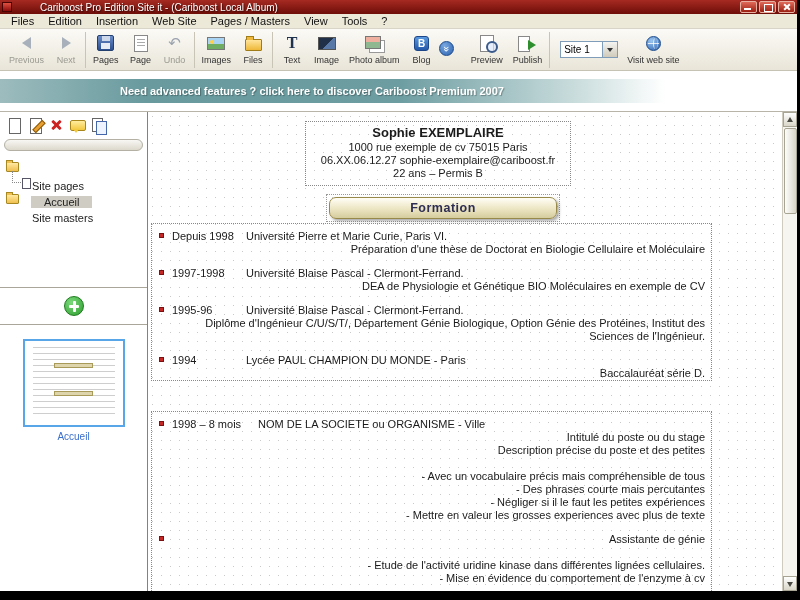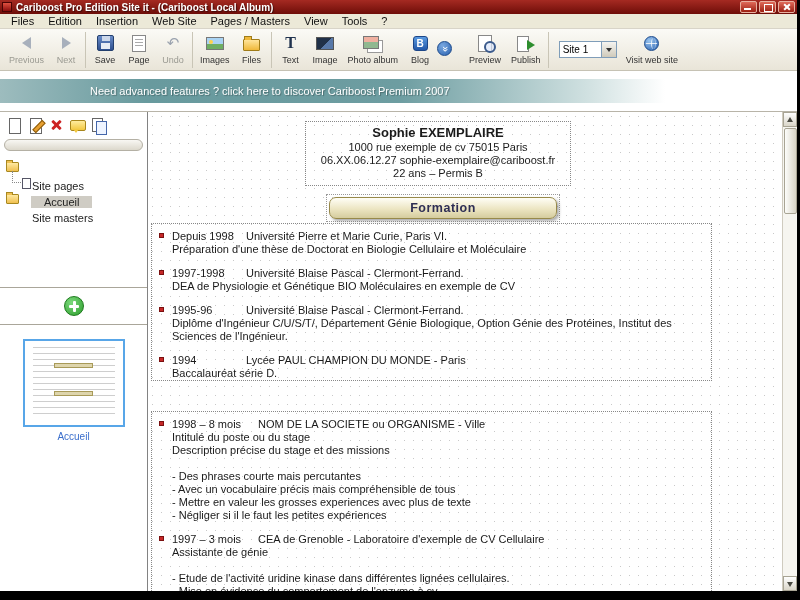--- a/index.html
+++ b/index.html
@@ -3,21 +3,21 @@
 <meta charset="utf-8">
 <style>
   * {box-sizing:border-box; margin:0; padding:0;}
   body {background:#000; font-family:"Liberation Sans", sans-serif;}
   #app {position:relative; width:800px; height:600px; background:#000; overflow:hidden;}
   .win {position:absolute; left:0; top:0; width:797px; height:591px; background:#ece9d8; overflow:hidden;}
 
   
   .titlebar {height:14px; background:linear-gradient(#a52a22,#6e0d08); display:flex; align-items:center; padding:0 2px;}
   .app-icon {width:10px;height:10px;background:linear-gradient(#e05040,#8a0c0c);border:1px solid #4a0404;margin-right:4px;}
-  .title-text {color:#fff;font-size:10px;font-weight:bold;flex:1;white-space:nowrap;overflow:hidden;text-shadow:1px 1px 1px rgba(0,0,0,.5);}
+  .title-text {color:#fff;font-size:10px;font-weight:normal;flex:1;white-space:nowrap;overflow:hidden;text-shadow:1px 1px 1px rgba(0,0,0,.5);margin-left:24px;}
   .win-btns {display:flex;gap:2px;}
   .win-btn {width:17px;height:12px;border:1px solid #e8b0a0;border-radius:2px;background:linear-gradient(#e06a5a,#9c1f12);position:relative;}
   .wb-min::after {content:"";position:absolute;left:3px;bottom:2px;width:7px;height:2px;background:#fff;}
   .wb-max::after {content:"";position:absolute;left:4px;top:2px;width:7px;height:6px;border:1px solid #fff;}
   .wb-close::before,.wb-close::after {content:"";position:absolute;left:7px;top:1px;width:2px;height:8px;background:#fff;}
   .wb-close::before{transform:rotate(45deg);} .wb-close::after{transform:rotate(-45deg);}
 
   
   .menubar {height:15px;background:#ece9d8;display:flex;align-items:center;padding-left:4px;border-bottom:1px solid #d8d4c8;font-size:11px;color:#111;}
   .menu-item {padding:0 7px;cursor:default;}
@@ -62,21 +62,21 @@
   .i-globe::after {content:"";position:absolute;left:6px;top:1px;bottom:1px;width:3px;border-left:1px solid rgba(255,255,255,.8);border-right:1px solid rgba(255,255,255,.4);border-radius:50%;}
 
   .site-select {display:flex;margin:10px 4px 0 8px;align-items:center;}
   .select-box {width:42px;height:17px;background:#fff;border:1px solid #7f9db9;border-right:none;font-size:10px;display:flex;align-items:center;padding-left:3px;color:#000;}
   .select-arrow {width:16px;height:17px;background:linear-gradient(#f5f4f0,#cfcabb);border:1px solid #7f9db9;display:flex;align-items:center;justify-content:center;}
   .select-arrow::after {content:"";border:3px solid transparent;border-top:4px solid #333;margin-top:4px;}
 
   
   .banner-area {height:41px;background:#fff;border-bottom:1px solid #b8b4a8;display:flex;align-items:center;}
   .banner {height:24px;width:665px;background:linear-gradient(to right,#9dbcbe,#689a9e 22%,#6d9da1 60%,#cfe0e0 88%,#fff);display:flex;align-items:center;}
-  .banner-text {color:#fff;font-weight:normal;font-size:11px;margin-left:90px;text-shadow:1px 1px 1px rgba(0,0,0,.3);}
+  .banner-text {color:#fff;font-weight:bold;font-size:11px;margin-left:120px;text-shadow:1px 1px 1px rgba(0,0,0,.3);}
 
   
   .workarea {position:absolute;top:112px;left:0;width:797px;height:479px;display:flex;}
   .left-panel {width:148px;background:#fff;border-right:1px solid #828282;position:relative;flex:0 0 148px;}
   .mini-toolbar {display:flex;gap:4px;padding:5px 6px 3px;}
   .mi {position:relative;width:17px;height:17px;}
   .mi-new::before,.mi-edit::before {content:"";position:absolute;left:3px;top:1px;width:10px;height:14px;background:#fff;border:1px solid #666;}
   .mi-edit::after {content:"";position:absolute;left:5px;top:7px;width:12px;height:3px;background:#e8a030;border:1px solid #8a5c10;transform:rotate(-45deg);}
   .mi-del::before,.mi-del::after {content:"";position:absolute;left:7px;top:2px;width:3px;height:12px;background:#c22;border-radius:1px;}
   .mi-del::before {transform:rotate(45deg);} .mi-del::after {transform:rotate(-45deg);}
@@ -114,21 +114,21 @@
   .o-formation {left:178px;top:82px;width:234px;}
   .o-exp {left:181px;top:269px;width:225px;}
   .list-box {position:absolute;left:3px;width:561px;border:1px dotted #888;padding:6px 6px 2px;}
   .formation-box {top:111px;height:158px;}
   .exp-box {top:299px;height:220px;}
   .entry {position:relative;padding-left:14px;margin-bottom:11px;}
   .entry:last-child {margin-bottom:0;}
   .bullet {position:absolute;left:1px;top:3px;width:5px;height:5px;background:#c62828;border:1px solid #7a1010;}
   .date {display:inline-block;vertical-align:top;}
   .f-date {width:74px;} .x-date {width:86px;}
-  .detail {min-height:13px;}
+  .detail {min-height:13px;text-align:right;}
 
   
   .scrollbar {width:15px;background:#f6f5f0;border-left:1px solid #cfcbbf;display:flex;flex-direction:column;align-items:center;flex:0 0 15px;}
   .sb-btn {width:14px;height:15px;background:linear-gradient(#fefefe,#d9d5c8);border:1px solid #a8a494;position:relative;}
   .sb-up::after {content:"";position:absolute;left:3px;top:4px;border:3px solid transparent;border-bottom:5px solid #4a4a42;border-top:none;}
   .sb-down::after {content:"";position:absolute;left:3px;top:5px;border:3px solid transparent;border-top:5px solid #4a4a42;border-bottom:none;}
   .sb-thumb {width:13px;height:86px;margin-top:1px;background:linear-gradient(to right,#fdfdfb,#d8d4c6);border:1px solid #a8a494;border-radius:2px;}
   .sb-spacer {flex:1;}
 
   .bottom-black {position:absolute;left:0;top:591px;width:800px;height:9px;background:#000;}
@@ -171,21 +171,21 @@
       <span class="tbi">
             <span class="i-next"></span>
           </span>
       <span class="tb-label">Next</span>
     </div>
     <div class="tb-sep"></div>
     <div class="tb-item">
       <span class="tbi">
             <span class="i-save"></span>
           </span>
-      <span class="tb-label">Save</span>
+      <span class="tb-label">Pages</span>
     </div>
     <div class="tb-item">
       <span class="tbi">
             <span class="i-page"></span>
           </span>
       <span class="tb-label">Page</span>
     </div>
     <div class="tb-item disabled">
       <span class="tbi i-undo"></span>
       <span class="tb-label">Undo</span>
@@ -335,30 +335,29 @@
           <div class="detail">Baccalauréat série D.</div>
         </div>
       </div>
 
 
       <div class="list-box exp-box">
         <div class="entry">
           <span class="bullet"></span>
           <div class="e-line1"><span class="date x-date">1998 – 8 mois</span><span>NOM DE LA SOCIETE ou ORGANISME - Ville</span></div>
           <div class="detail">Intitulé du poste ou du stage</div>
-          <div class="detail">Description précise du stage et des missions</div>
+          <div class="detail">Description précise du poste et des petites</div>
           <div class="detail"></div>
+          <div class="detail">- Avec un vocabulaire précis mais compréhensible de tous</div>
           <div class="detail">- Des phrases courte mais percutantes</div>
-          <div class="detail">- Avec un vocabulaire précis mais compréhensible de tous</div>
+          <div class="detail">- Négliger si il le faut les petites expériences</div>
           <div class="detail">- Mettre en valeur les grosses experiences avec plus de texte</div>
-          <div class="detail">- Négliger si il le faut les petites expériences</div>
-        </div>
-        <div class="entry">
-          <span class="bullet"></span>
-          <div class="e-line1"><span class="date x-date">1997 – 3 mois</span><span>CEA de Grenoble - Laboratoire d'exemple de CV Cellulaire</span></div>
+        </div>
+        <div class="entry">
+          <span class="bullet"></span>
           <div class="detail">Assistante de génie</div>
           <div class="detail"></div>
           <div class="detail">- Etude de l'activité uridine kinase dans différentes lignées cellulaires.</div>
           <div class="detail">- Mise en évidence du comportement de l'enzyme à cv</div>
 
         </div>
       </div>
 
     </div>
 

